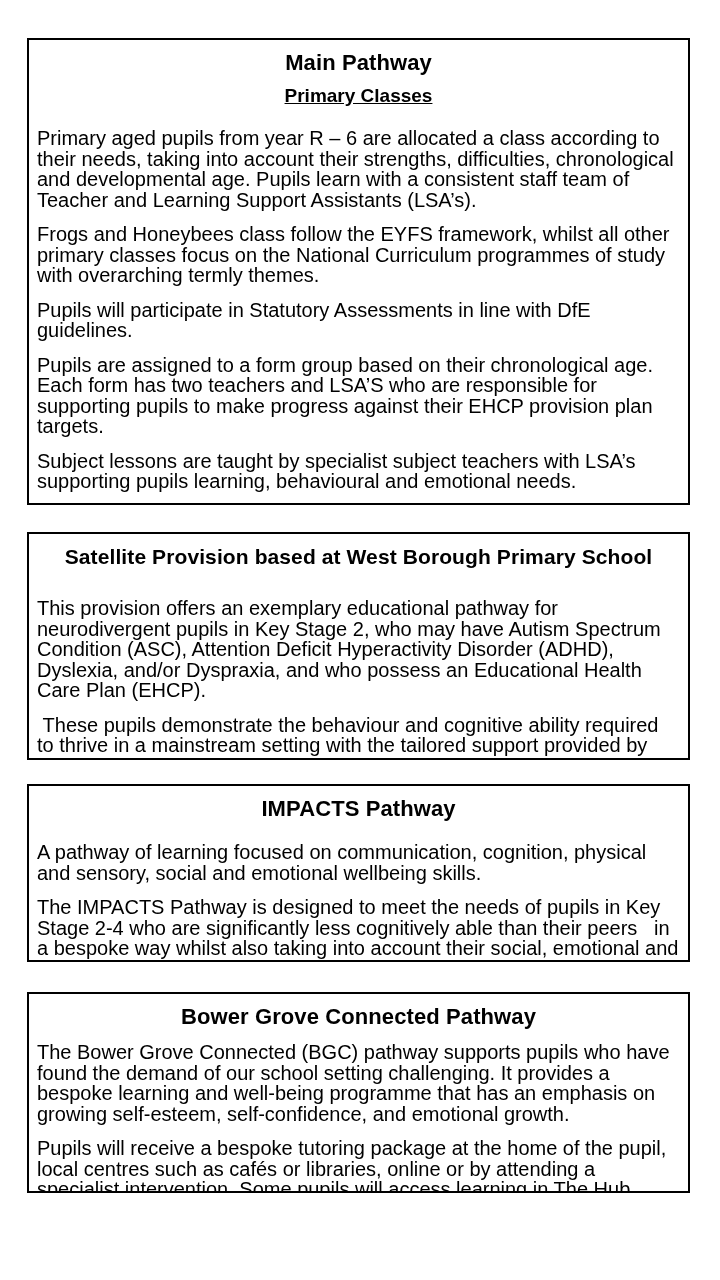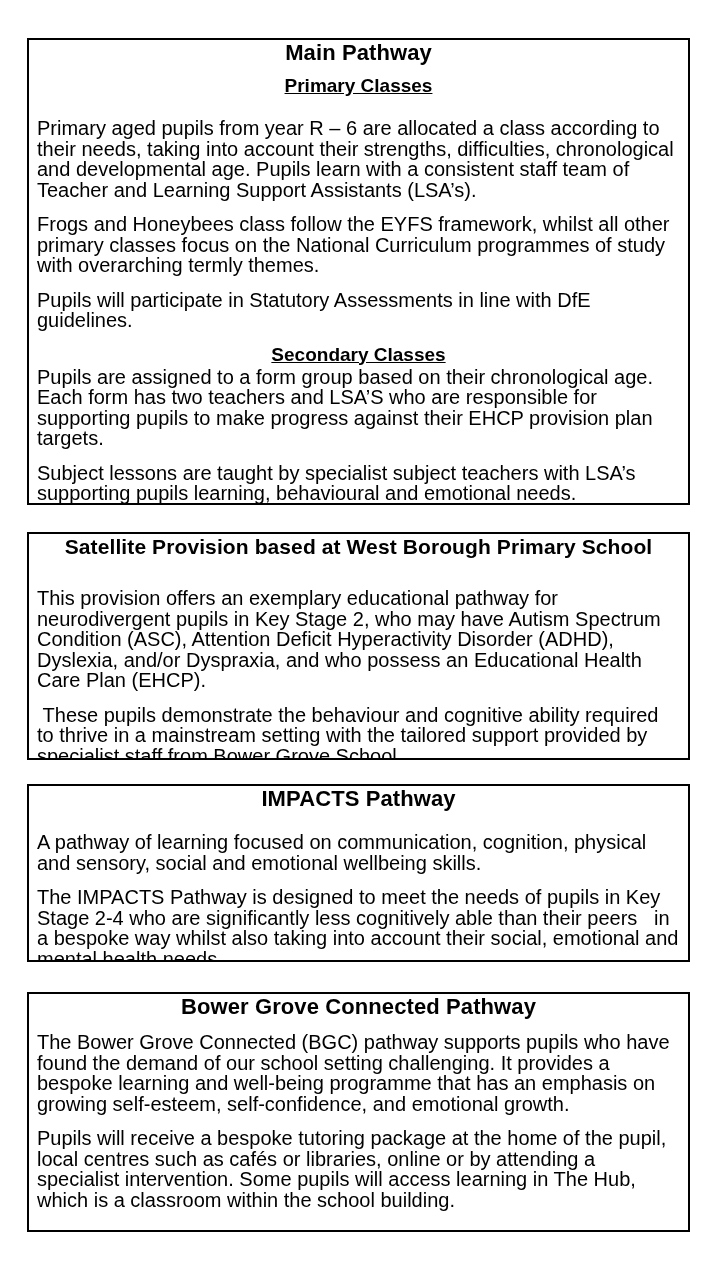--- a/index.html
+++ b/index.html
@@ -15,27 +15,27 @@
     box-sizing: border-box;
     padding: 38px 0 0 27px;
     font-family: "Liberation Sans", "DejaVu Sans", sans-serif;
     color: #000000;
   }
   .box {
     width: 663px;
     box-sizing: border-box;
     border: 2px solid #000000;
     background: #ffffff;
-    padding: 0 8px 0 8px;
+    padding: 10px 8px 0 8px;
     overflow: hidden;
   }
   .box-main      { height: 467px; margin-bottom: 27px; }
   .box-satellite { height: 228px; margin-bottom: 24px; }
   .box-impacts   { height: 178px; margin-bottom: 30px; }
-  .box-bgc       { height: 240px; }
+  .box-bgc       { height: 201px; }
 
   .box-title {
     font-size: 22px;
     line-height: 26px;
     font-weight: 700;
     text-align: center;
     margin: 0 0 10px 0;
     letter-spacing: 0.1px;
   }
   .box-satellite .box-title { font-size: 21px; margin-bottom: 28px; }
@@ -64,21 +64,20 @@
 <body>
 
 <div class="page">
 
   <section class="box box-main">
     <h1 class="box-title">Main Pathway</h1>
     <h2 class="subheading">Primary Classes</h2>
     <p class="para">Primary aged pupils from year R – 6 are allocated a class according to their needs, taking into account their strengths, difficulties, chronological and developmental age. Pupils learn with a consistent staff team of Teacher and Learning Support Assistants (LSA’s).</p>
     <p class="para">Frogs and Honeybees class follow the EYFS framework, whilst all other primary classes focus on the National Curriculum programmes of study with overarching termly themes.</p>
     <p class="para">Pupils will participate in Statutory Assessments in line with DfE guidelines.</p>
-    <h2 class="subheading tight">Secondary Classes</h2>
     <p class="para">Pupils are assigned to a form group based on their chronological age. Each form has two teachers and LSA’S who are responsible for supporting pupils to make progress against their EHCP provision plan targets.</p>
     <p class="para">Subject lessons are taught by specialist subject teachers with LSA’s supporting pupils learning, behavioural and emotional needs.</p>
     <p class="para">In Key Stage 4 pupils will study accredited courses matched to their ability.</p>
   </section>
 
   <section class="box box-satellite">
     <h1 class="box-title">Satellite Provision based at West Borough Primary School</h1>
     <p class="para">This provision offers an exemplary educational pathway for neurodivergent pupils in Key Stage 2, who may have Autism Spectrum Condition (ASC), Attention Deficit Hyperactivity Disorder (ADHD), Dyslexia, and/or Dyspraxia, and who possess an Educational Health Care Plan (EHCP).</p>
     <p class="para"> These pupils demonstrate the behaviour and cognitive ability required to thrive in a mainstream setting with the tailored support provided by specialist staff from Bower Grove School.</p>
   </section>

